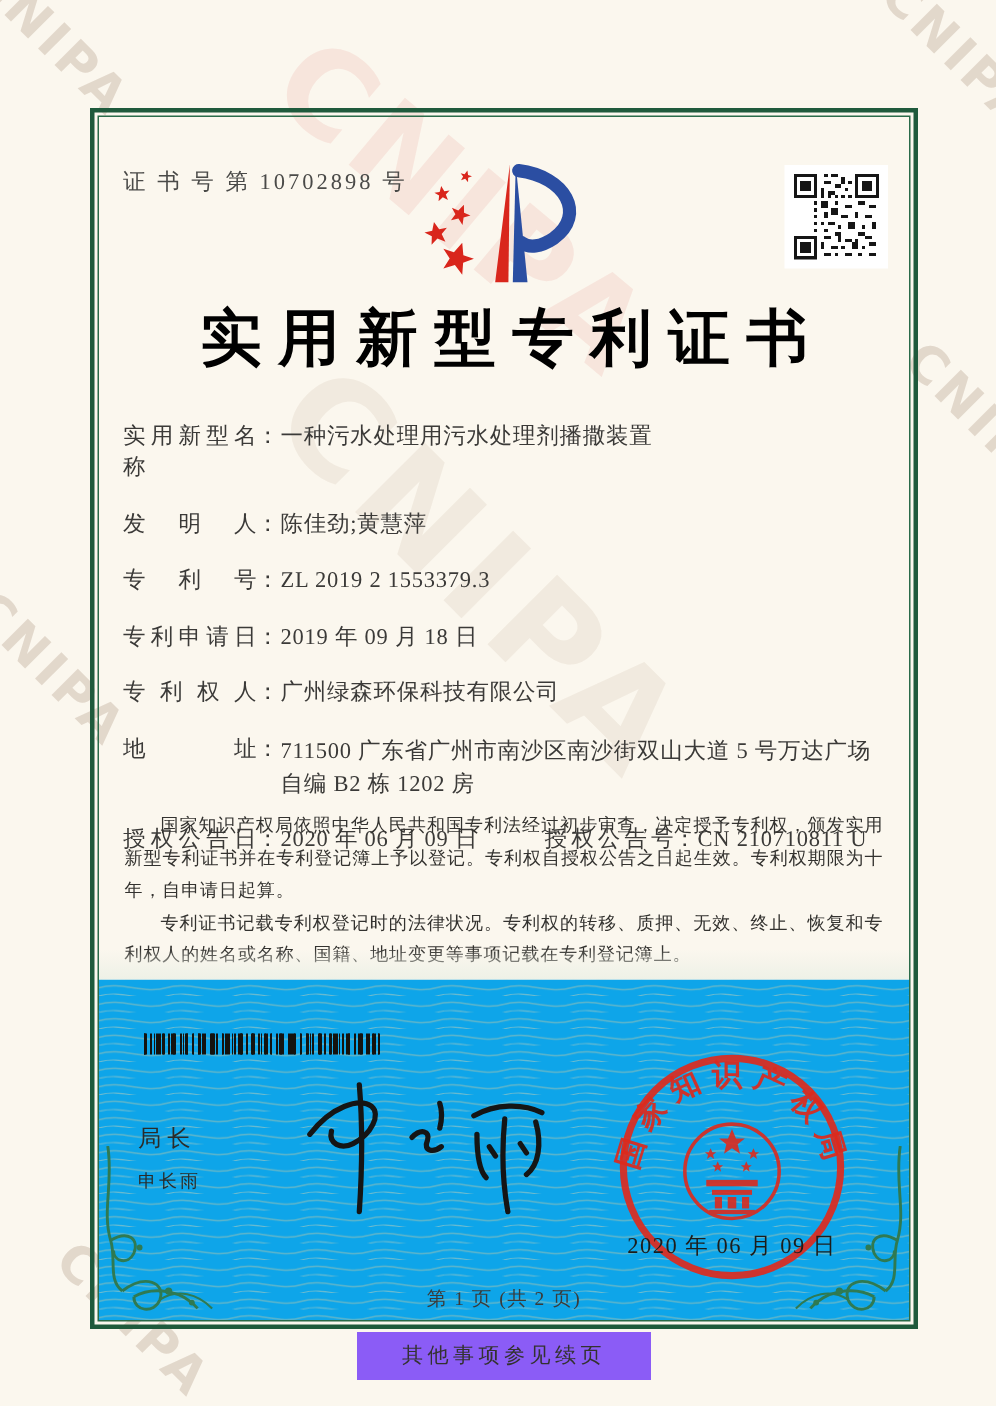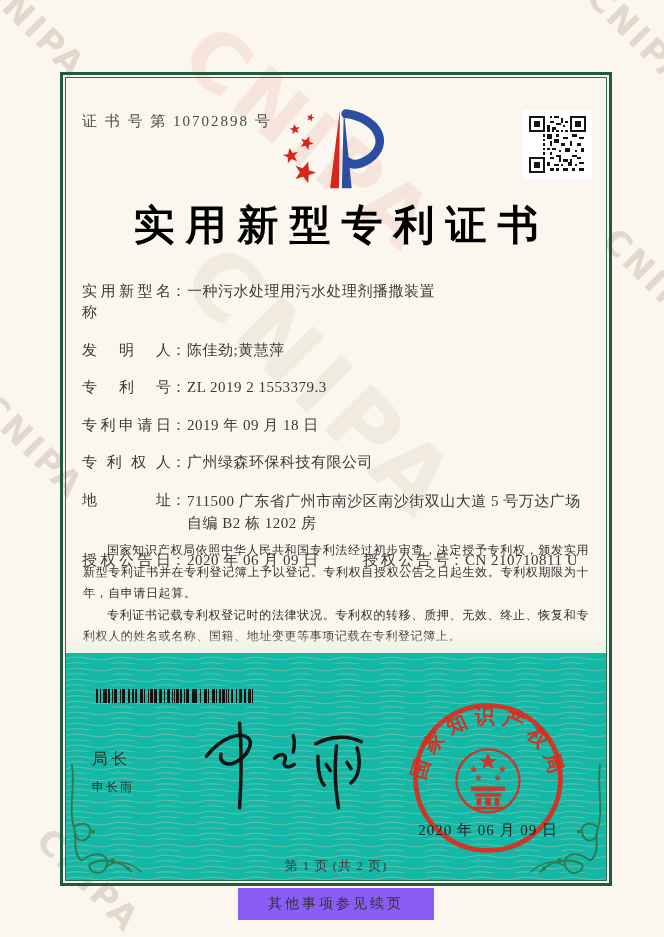--- a/index.html
+++ b/index.html
@@ -40,21 +40,21 @@
   .val2{letter-spacing:.5px;line-height:22px;}
   .pair-right{position:absolute;left:281px;top:0;display:flex;}
   .pair-right .lab{width:86px;}
 
   
   .body-text{position:absolute;left:17px;right:17px;top:462px;font-size:12px;color:#33322f;
              line-height:21.6px;text-align:justify;letter-spacing:.6px;}
   .body-text p{margin:0;text-indent:2em;}
 
   
-  .band{position:absolute;left:0;right:0;bottom:0;height:227px;background:#14b8a6;}
+  .band{position:absolute;left:0;right:0;bottom:0;height:227px;background:#0ea5e9;}
   .band::before{content:"";position:absolute;top:-20px;left:0;right:0;height:20px;
                 background:linear-gradient(rgba(238,241,231,0),#eef1e7);}
   .band-waves{position:absolute;inset:0;width:100%;height:100%;opacity:.55;}
 
   .barcode{position:absolute;left:30px;top:36px;width:160px;height:14px;
     background:
       repeating-linear-gradient(90deg,#14130f 0 1.5px,rgba(0,0,0,0) 1.5px 4px),
       repeating-linear-gradient(90deg,#14130f 0 1px,rgba(0,0,0,0) 1px 6.5px),
       repeating-linear-gradient(90deg,#14130f 0 2px,rgba(0,0,0,0) 2px 9px);}
 

